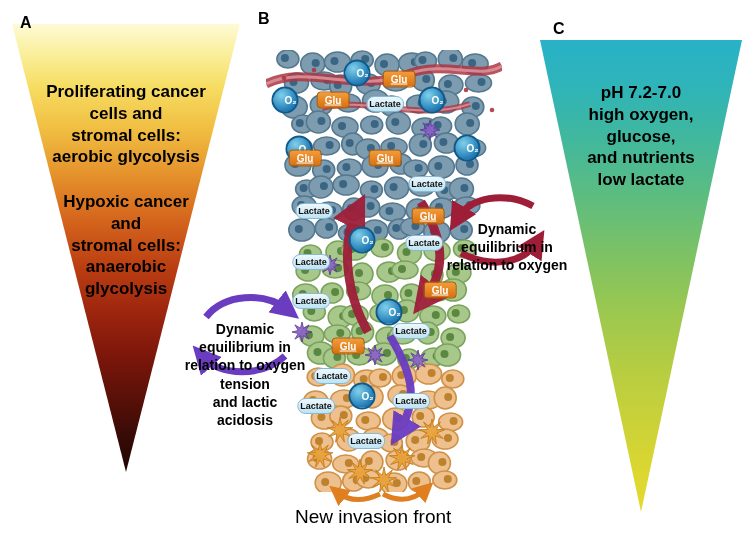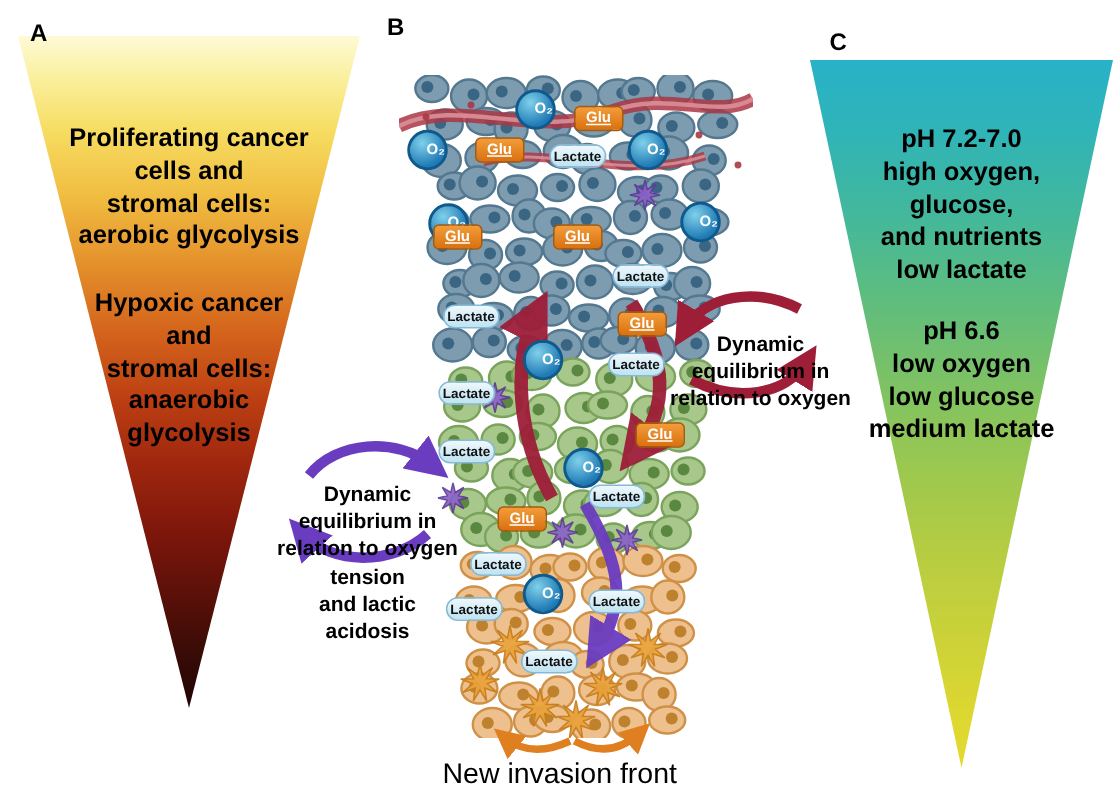--- a/index.html
+++ b/index.html
@@ -85,24 +85,20 @@
 glycolysis</div>
 </div>
 
 <div class="triangle" style="left:540px;top:40px;width:202px;height:472px">
   <div class="tri-bg tri-c-bg"></div>
   <div class="tri-zone" style="top:42px">pH 7.2-7.0
 high oxygen,
 glucose,
 and nutrients
 low lactate</div>
-  <div class="tri-zone" style="top:170px">pH 6.6
-low oxygen
-low glucose
-medium lactate</div>
 </div>
 
 <svg id="tumor-cells" width="236" height="442" viewBox="0 0 236 442">
     <ellipse cx="21.9" cy="9" rx="11" ry="9" fill="#7d9cb0" stroke="#54788f" stroke-width="1.6"></ellipse>
     <circle cx="18.9" cy="8" r="4" fill="#2e5d7d" opacity="0.85"></circle>
     <ellipse cx="46.7" cy="14" rx="12" ry="11" fill="#7d9cb0" stroke="#54788f" stroke-width="1.6"></ellipse>
     <circle cx="49.7" cy="13" r="4" fill="#2e5d7d" opacity="0.85"></circle>
     <ellipse cx="71.5" cy="12" rx="13" ry="10" fill="#7d9cb0" stroke="#54788f" stroke-width="1.6"></ellipse>
     <circle cx="68.5" cy="11" r="4" fill="#2e5d7d" opacity="0.85"></circle>
     <ellipse cx="96.2" cy="10" rx="11" ry="9" fill="#7d9cb0" stroke="#54788f" stroke-width="1.6"></ellipse>

